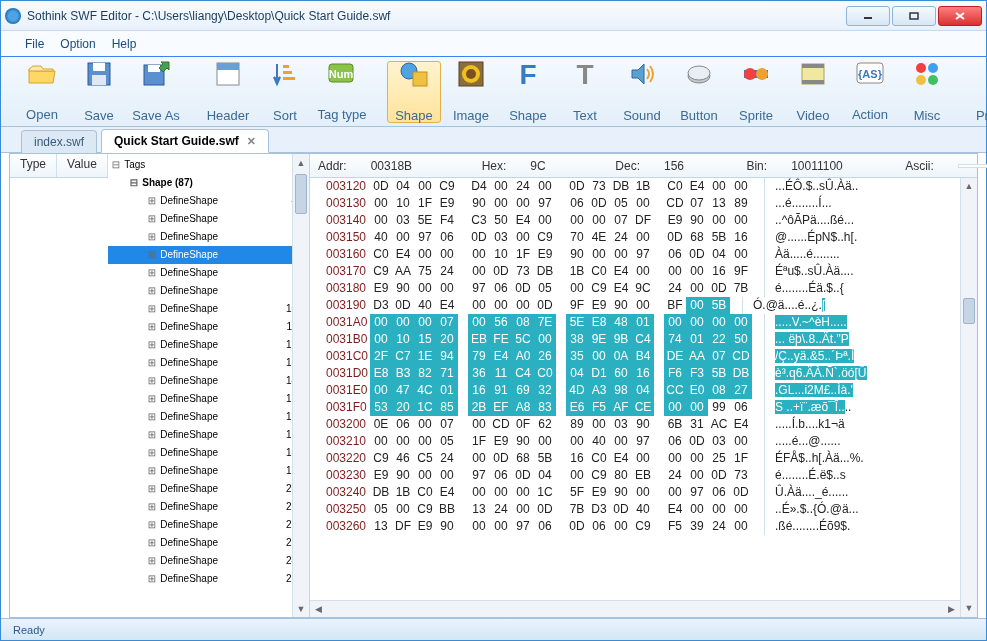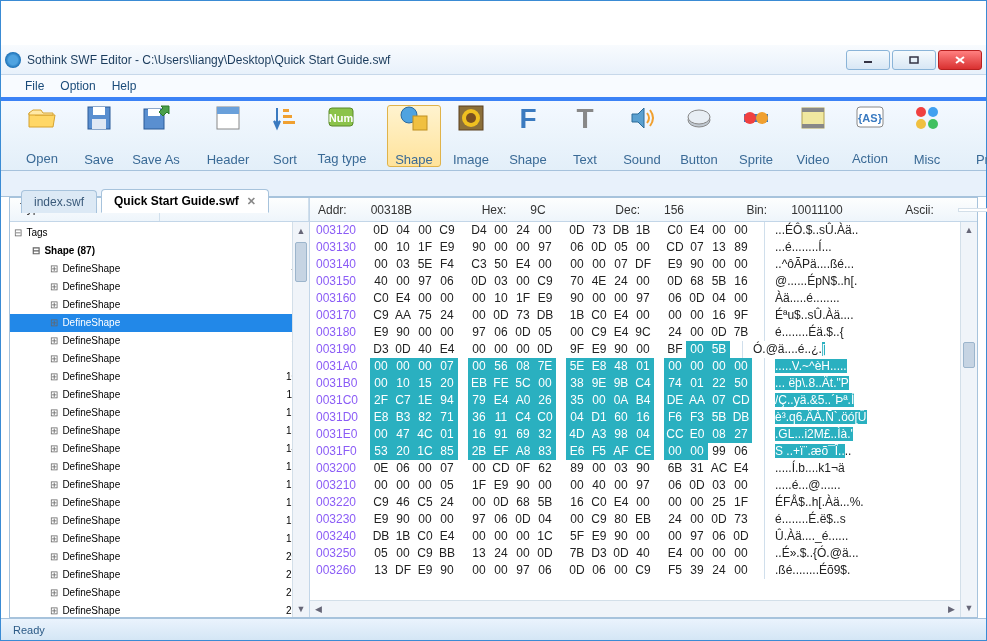--- a/index.html
+++ b/index.html
@@ -1,45 +1,45 @@
 <!DOCTYPE html>
 <html><head>
 <meta charset="utf-8">
 <style>
 * { box-sizing: border-box; font-family: 'Segoe UI', Tahoma, sans-serif; }
 body { margin: 0; padding: 0; background: #d4e4f0; width: 987px; height: 641px; overflow: hidden; }
 
 .window { width: 987px; height: 641px; background: #fff; border: 1px solid #3a8bd4; display: flex; flex-direction: column; }
 
-.titlebar { height: 30px; background: linear-gradient(to bottom, #f8fbfe, #e8f1fb); display: flex; align-items: center; padding: 0 4px; border-bottom: 1px solid #c7d8ea; margin-top: 44px; }
+.titlebar { height: 30px; background: linear-gradient(to bottom, #f8fbfe, #e8f1fb); display: flex; align-items: center; padding: 0 4px; border-bottom: 1px solid #c7d8ea; }
 .titlebar-icon { width: 16px; height: 16px; background: radial-gradient(circle, #4fa3e0 40%, #1a6fb5 70%); border-radius: 50%; margin-right: 6px; }
 .titlebar-text { font-size: 12px; color: #1a3b5c; }
 .titlebar-spacer { flex: 1; }
 .window-controls { display: flex; gap: 2px; }
 .winbtn { width: 44px; height: 20px; border: 1px solid #8ab4d8; border-radius: 3px; display: flex; align-items: center; justify-content: center; font-size: 10px; background: linear-gradient(to bottom, #f5fafd, #d8e7f5); }
 .winbtn.close { background: linear-gradient(to bottom, #ff8080, #d93030); color: #fff; border-color: #b82020; }
 
-.menubar { height: 26px; display: flex; align-items: center; gap: 16px; padding-left: 24px; border-bottom: 4px solid #3b82f6; background: #f8fbff; }
+.menubar { height: 26px; display: flex; align-items: center; gap: 16px; padding-left: 24px; border-bottom: 1px solid #3b82f6; background: #f8fbff; }
 .menubar span { color: #1a4b7a; font-size: 12px; cursor: default; }
 
 .toolbar { height: 70px; background: linear-gradient(to bottom, #f4f9ff, #e3eff9); border-bottom: 1px solid #a6c2dc; display: flex; align-items: center; padding: 4px 14px; gap: 3px; }
 .toolgroup { display: flex; gap: 3px; }
 .sep { width: 1px; height: 56px; background: linear-gradient(to bottom, transparent, #b6cde0, transparent); margin: 0 6px; }
 .toolbtn { width: 54px; height: 62px; display: flex; flex-direction: column; align-items: center; justify-content: center; gap: 20px; border: 1px solid transparent; border-radius: 3px; cursor: pointer; }
 .toolbtn.active { background: linear-gradient(to bottom, #fff3cf, #ffe39b); border-color: #e0b34a; }
 .toolbtn .ico { width: 32px; height: 32px; display: flex; align-items: center; justify-content: center; }
 .toolbtn .lbl { font-size: 13px; color: #3a6a96; }
 
 .tabsbar { height: 26px; background: #e8f1fb; display: flex; align-items: flex-end; padding-left: 20px; border-bottom: 1px solid #a7c3dc; }
-.tab { padding: 4px 12px; font-size: 12px; border: 1px solid #a7c3dc; border-bottom: none; background: #dce9f5; margin-right: 4px; border-radius: 4px 4px 0 0; cursor: pointer; position: relative; top: 17px; color: #3a5a7a; }
+.tab { padding: 4px 12px; font-size: 12px; border: 1px solid #a7c3dc; border-bottom: none; background: #dce9f5; margin-right: 4px; border-radius: 4px 4px 0 0; cursor: pointer; position: relative; top: 1px; color: #3a5a7a; }
 .tab.active { background: #fff; font-weight: bold; color: #000; border-bottom: 1px solid #fff; }
 .tab .x { margin-left: 8px; color: #888; font-size: 11px; }
 
 .content { flex: 1; display: flex; min-height: 0; background: #fff; border-top: none; margin: 0 8px 0 8px; border: 1px solid #a7c3dc; }
-.leftpanel { width: 300px; display: flex; flex-direction: column; border-right: 1px solid #c3d6e8; }
+.leftpanel { width: 300px; display: flex; border-right: 1px solid #c3d6e8; }
 .treehead { height: 24px; display: flex; border-bottom: 1px solid #c3d6e8; background: linear-gradient(to bottom, #fdfefe, #eef5fb); }
 .treehead div { flex: 1; padding: 3px 10px; font-size: 12px; border-right: 1px solid #d0dfec; color: #333; }
 .treebody { flex: 1; overflow: hidden; position: relative; }
 .trewrap { padding: 2px 0; font-size: 10px; }
 .treerow { display: flex; padding: 1px 4px; line-height: 16px; }
 .treerow .name { flex: 1; display: flex; align-items: center; }
 .treerow .val { width: 56px; text-align: right; padding-right: 8px; }
 .treerow.root .name::before { content: "⊟"; font-size: 10px; margin-right: 4px; color: #666; }
 .treerow.group .name { padding-left: 18px; font-weight: bold; }
 .treerow.group .name::before { content: "⊟"; font-size: 10px; margin-right: 4px; color: #666; }
@@ -51,21 +51,21 @@
 .vscroll .arrow { position: absolute; left: 0; right: 0; height: 17px; display: flex; align-items: center; justify-content: center; font-size: 9px; color: #667; }
 .vscroll .up { top: 0; }
 .vscroll .down { bottom: 0; }
 
 .rightpanel { flex: 1; display: flex; flex-direction: column; min-width: 0; }
 .infobar { height: 24px; display: flex; align-items: center; padding: 0 8px; font: 12px/1 'Consolas', 'Courier New', monospace; border-bottom: 1px solid #c3d6e8; background: linear-gradient(to bottom, #fdfefe, #eef5fb); color: #333; gap: 24px; }
 .infobar .box { background: #fff; border: 1px solid #d3dfe9; padding: 1px 4px; min-width: 60px; display: inline-block; }
 .hexbody { flex: 1; overflow: hidden; font: 12px/17px 'Consolas', 'Courier New', monospace; position: relative; }
 .hexlines { position: absolute; inset: 0 17px 17px 0; overflow: hidden; }
 .hexrow { display: flex; white-space: pre; }
-.addr { width: 60px; padding-left: 6px; color: #8b5cf6; }
+.addr { width: 60px; padding-left: 16px; color: #7f1d1d; }
 .cells { display: flex; }
 .cell { width: 22px; text-align: center; color: #222; }
 .cell.g { margin-right: 10px; }
 .asc { margin-left: 12px; padding-left: 10px; color: #222; border-left: 1px solid #d0dfec; letter-spacing: 0; }
 .cell.selhex { background: #2ab0c0; color: #fff; }
 .asc .sel { background: #2ab0c0; color: #fff; }
 .hscroll { position: absolute; left: 0; right: 17px; bottom: 0; height: 17px; background: #f0f4f9; border-top: 1px solid #d3dfe9; }
 .hscroll .arrow { position: absolute; top: 0; bottom: 0; width: 17px; display: flex; align-items: center; justify-content: center; font-size: 9px; color: #667; }
 .hscroll .left { left: 0; }
 .hscroll .right { right: 0; }

